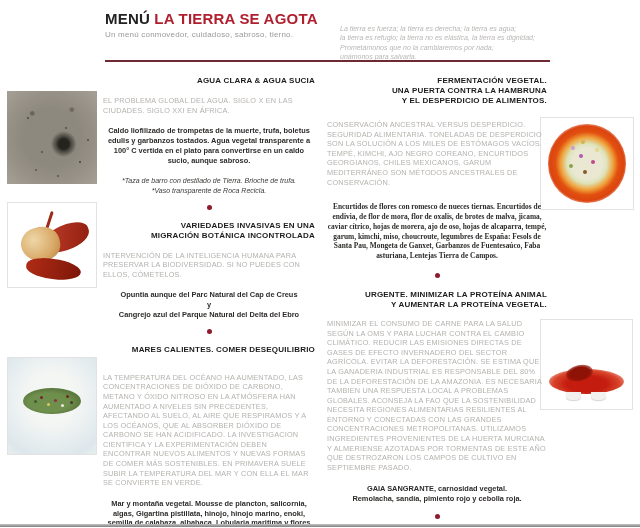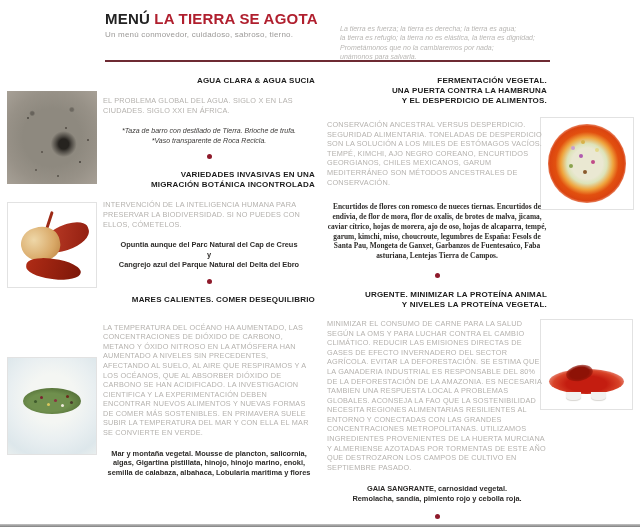--- a/index.html
+++ b/index.html
@@ -129,20 +129,21 @@
     <div class="spread-top"></div>
     <div class="cup c1"></div>
     <div class="cup c2"></div>
   </div>
 
   <div class="col" id="col-left">
     <div class="s-heading mt6">
       <div>AGUA CLARA &amp; AGUA SUCIA</div>
     </div>
     <div class="s-intro mt10">EL PROBLEMA GLOBAL DEL AGUA. SIGLO X EN LAS CIUDADES. SIGLO XXI EN ÁFRICA.</div>
+    <div class="s-body mt11">Caldo liofilizado de trompetas de la muerte, trufa, boletus edulis y garbanzos tostados. Agua vegetal transparente a 100° C vertida en el plato para convertirse en un caldo sucio, aunque sabroso.</div>
     <div class="s-note mt11">
       <div>*Taza de barro con destilado de Tierra. Brioche de trufa.</div>
       <div>*Vaso transparente de Roca Recicla.</div>
     </div>
     <div class="dot"></div>
 
     <div class="s-heading mt11">
       <div>VARIEDADES INVASIVAS EN UNA</div>
       <div>MIGRACIÓN BOTÁNICA INCONTROLADA</div>
     </div>
@@ -167,21 +168,21 @@
       <div>FERMENTACIÓN VEGETAL.</div>
       <div>UNA PUERTA CONTRA LA HAMBRUNA</div>
       <div>Y EL DESPERDICIO DE ALIMENTOS.</div>
     </div>
     <div class="s-intro mt14">CONSERVACIÓN ANCESTRAL VERSUS DESPERDICIO. SEGURIDAD ALIMENTARIA. TONELADAS DE DESPERDICIO SON LA SOLUCIÓN A LOS MILES DE ESTÓMAGOS VACÍOS. TEMPÉ, KIMCHI, AJO NEGRO COREANO, ENCURTIDOS GEORGIANOS, CHILES MEXICANOS, GARUM MEDITERRÁNEO SON MÉTODOS ANCESTRALES DE CONSERVACIÓN.</div>
     <div class="s-body mt15">Encurtidos de flores con romesco de nueces tiernas. Encurtidos de endivia, de flor de mora, flor de oxalis, de brotes de malva, jicama, caviar cítrico, hojas de morera, ajo de oso, hojas de alcaparra, tempé, garum, kimchi, miso, choucroute, legumbres de España: Fesols de Santa Pau, Mongeta de Ganxet, Garbanzos de Fuentesaúco, Faba asturiana, Lentejas Tierra de Campos.</div>
     <div class="dot mt12"></div>
 
     <div class="s-heading mt12">
       <div>URGENTE. MINIMIZAR LA PROTEÍNA ANIMAL</div>
-      <div>Y NIVELES LA PROTEÍNA VEGETAL.</div>
+      <div>Y AUMENTAR LA PROTEÍNA VEGETAL.</div>
     </div>
     <div class="s-intro mt9">MINIMIZAR EL CONSUMO DE CARNE PARA LA SALUD SEGÚN LA OMS Y PARA LUCHAR CONTRA EL CAMBIO CLIMÁTICO. REDUCIR LAS EMISIONES DIRECTAS DE GASES DE EFECTO INVERNADERO DEL SECTOR AGRÍCOLA. EVITAR LA DEFORESTACIÓN. SE ESTIMA QUE LA GANADERIA INDUSTRIAL ES RESPONSABLE DEL 80% DE LA DEFORESTACIÓN DE LA AMAZONIA. ES NECESARIA TAMBIEN UNA RESPUESTA LOCAL A PROBLEMAS GLOBALES. ACONSEJA LA FAO QUE LA SOSTENIBILIDAD NECESITA REGIONES ALIMENTARIAS RESILIENTES AL ENTORNO Y CONECTADAS CON LAS GRANDES CONCENTRACIONES METROPOLITANAS. UTILIZAMOS INGREDIENTES PROVENIENTES DE LA HUERTA MURCIANA Y ALMERIENSE AZOTADAS POR TORMENTAS DE ESTE AÑO QUE DESTROZARON LOS CAMPOS DE CULTIVO EN SEPTIEMBRE PASADO.</div>
     <div class="s-body mt12">
       <div>GAIA SANGRANTE, carnosidad vegetal.</div>
       <div>Remolacha, sandía, pimiento rojo y cebolla roja.</div>
     </div>
     <div class="dot mt10"></div>
   </div>
 
   <div class="bottom-rule"></div>

